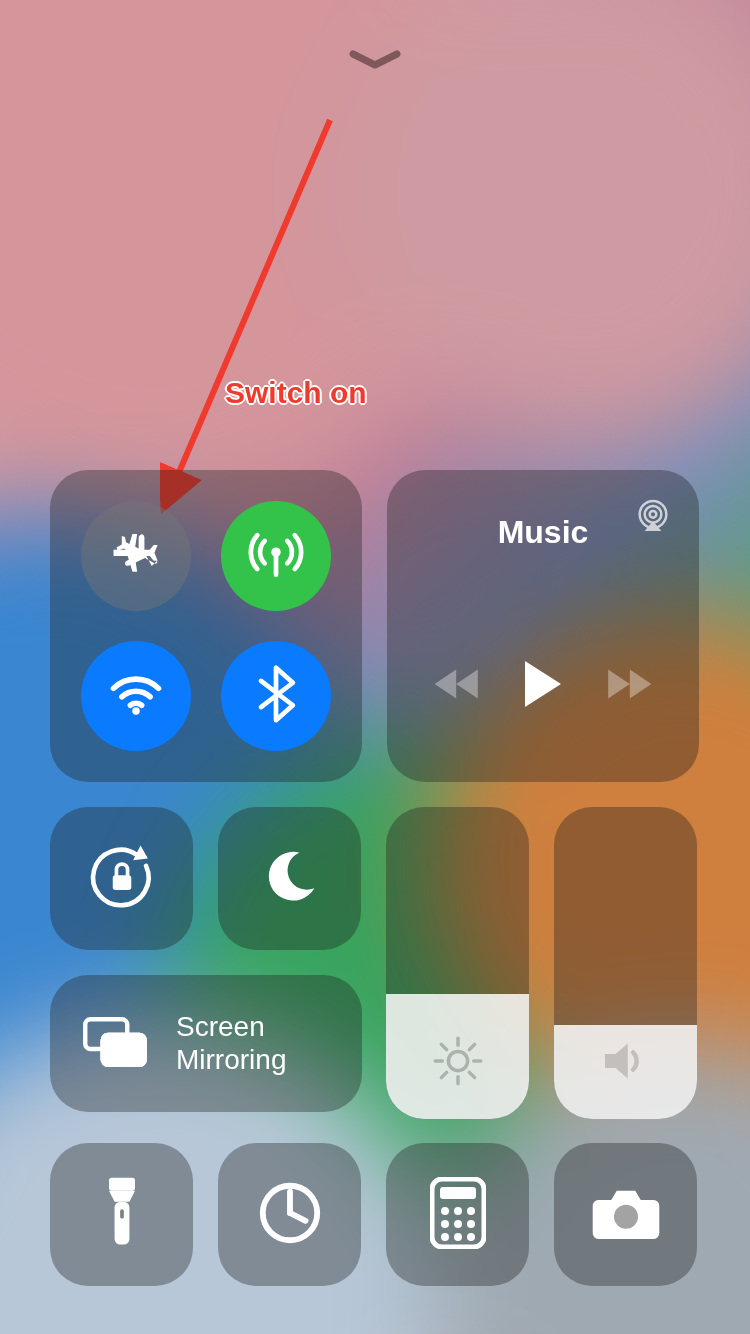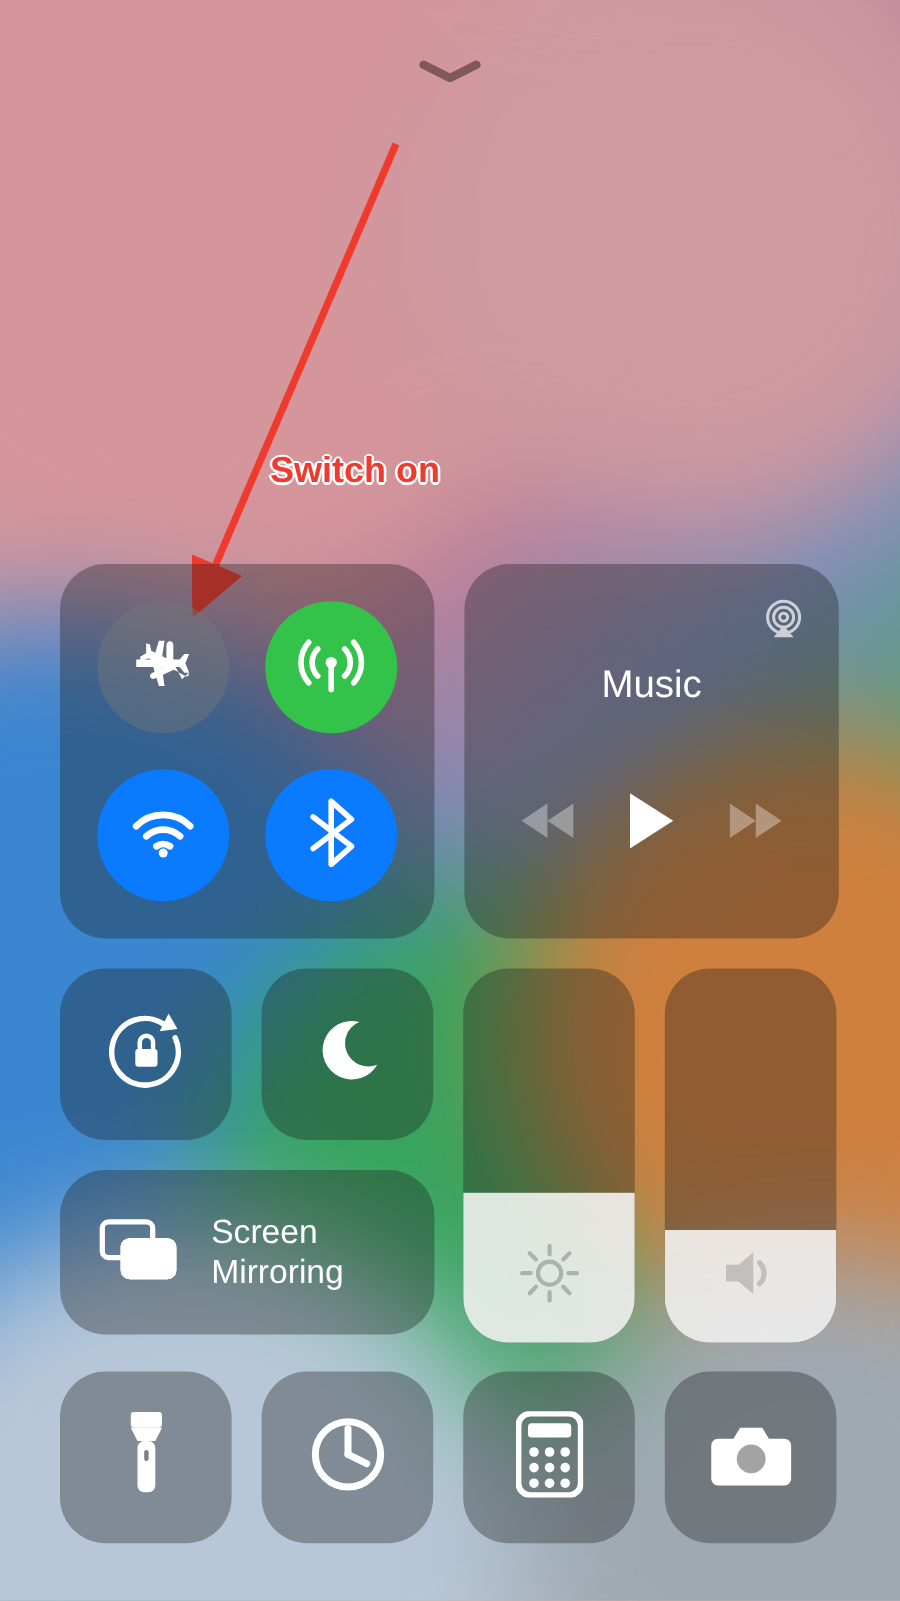--- a/index.html
+++ b/index.html
@@ -93,22 +93,22 @@
     display: flex; flex-direction: column;
     color: #fff;
   }
   .music-top {
     position: relative;
     height: 120px;
   }
   .music-title {
     text-align: center;
     font-size: 32px;
-    font-weight: 400;
-    margin-top: 56px;
+    font-weight: 700;
+    margin-top: 18px;
   }
   .airplay-ic {
     position: absolute; right: 8px; top: 0;
     opacity: 0.7;
   }
   .music-ctrls {
     flex: 1;
     display: flex;
     align-items: center;
     justify-content: space-around;

